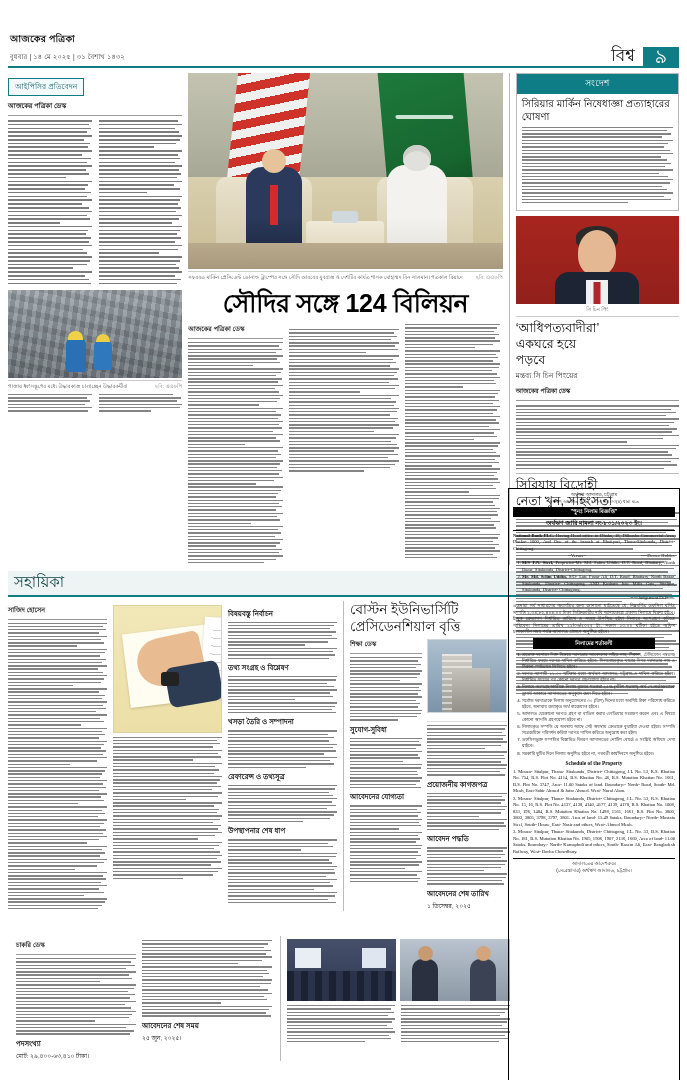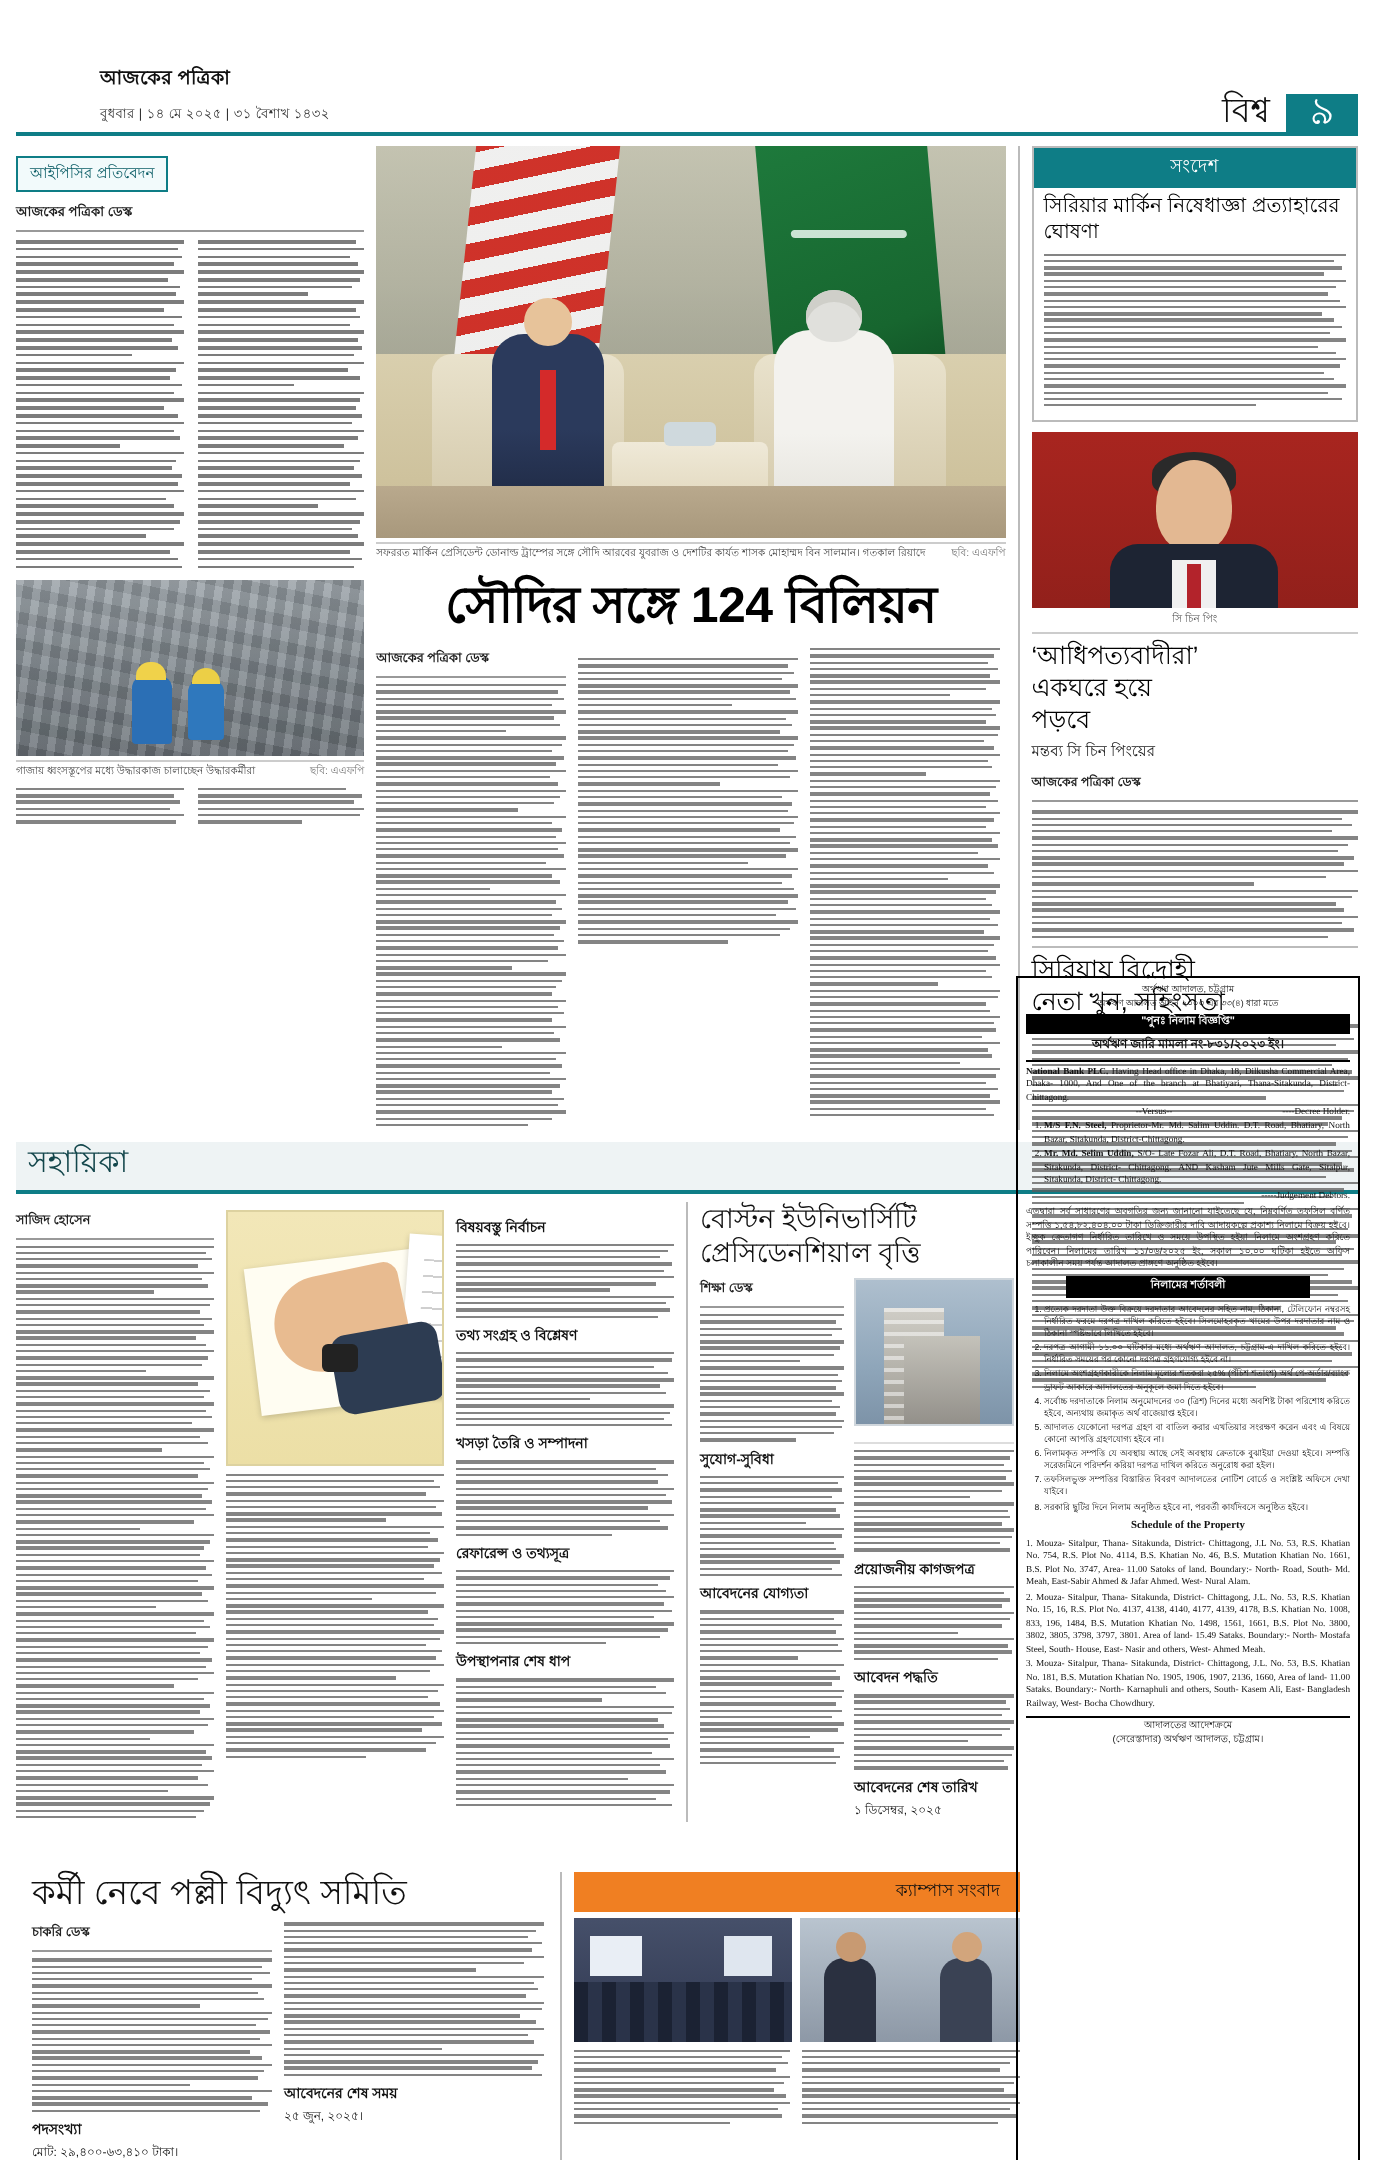--- a/index.html
+++ b/index.html
@@ -22,21 +22,21 @@
   }
 
   
   .masthead {
     display: flex;
     align-items: stretch;
     height: 38px;
     border-bottom: 2px solid #0e7d86;
     margin: 30px 8px 0 8px;
   }
-  .mast-left { flex: 1; padding-left: 2px; padding-top: 2px; margin-left: 40px; }
+  .mast-left { flex: 1; padding-left: 2px; padding-top: 2px; }
   .mast-brand {
     font-size: 9.5px;
     font-weight: bold;
     letter-spacing: .2px;
     color: #111;
   }
   .mast-date {
     font-size: 6.6px;
     color: #333;
     margin-top: 4px;
@@ -1384,21 +1384,20 @@
             <div class="subhd">আবেদনের শেষ তারিখ</div>
             <div style="font-size:6px;line-height:1.5;color:#111;">১ ডিসেম্বর, ২০২৫</div>
           </div>
         </div>
       </div>
     </div>
   </div>
 
   <div class="bottom-wrap" style="position:absolute; left:8px; top:900px; width:494px;">
     <div class="bt-left">
-      <div style="font-size:17px;line-height:1.25;">কর্মী নেবে পল্লী বিদ্যুৎ সমিতি</div>
       <div style="display:flex;gap:6px;margin-top:4px;">
         <div style="width:120px;">
           <div class="byline-plain" style="border-bottom:1px solid #999;padding-bottom:3px;">চাকরি ডেস্ক</div>
           <div class="tx tiny">
             <i style="width:100%"></i>
               <i style="width:96%"></i>
               <i style="width:99%"></i>
               <i style="width:92%"></i>
             <i style="width:100%"></i>
               <i style="width:94%"></i>
@@ -1452,21 +1451,20 @@
               <i style="width:95%"></i>
               <i style="width:99%"></i>
           </div>
           <div class="subhd">আবেদনের শেষ সময়</div>
           <div style="font-size:6px;line-height:1.5;">২৫ জুন, ২০২৫।</div>
         </div>
       </div>
     </div>
 
     <div class="bt-mid">
-      <div class="campus-bar">ক্যাম্পাস সংবাদ</div>
       <div class="campus-photos">
         <div class="campus-ph">
           <div class="screen"></div>
             <div class="screen2"></div>
             <div class="crowd"></div>
         </div>
         <div class="campus-ph p2">
           <div class="man"></div>
             <div class="man2"></div>
         </div>

